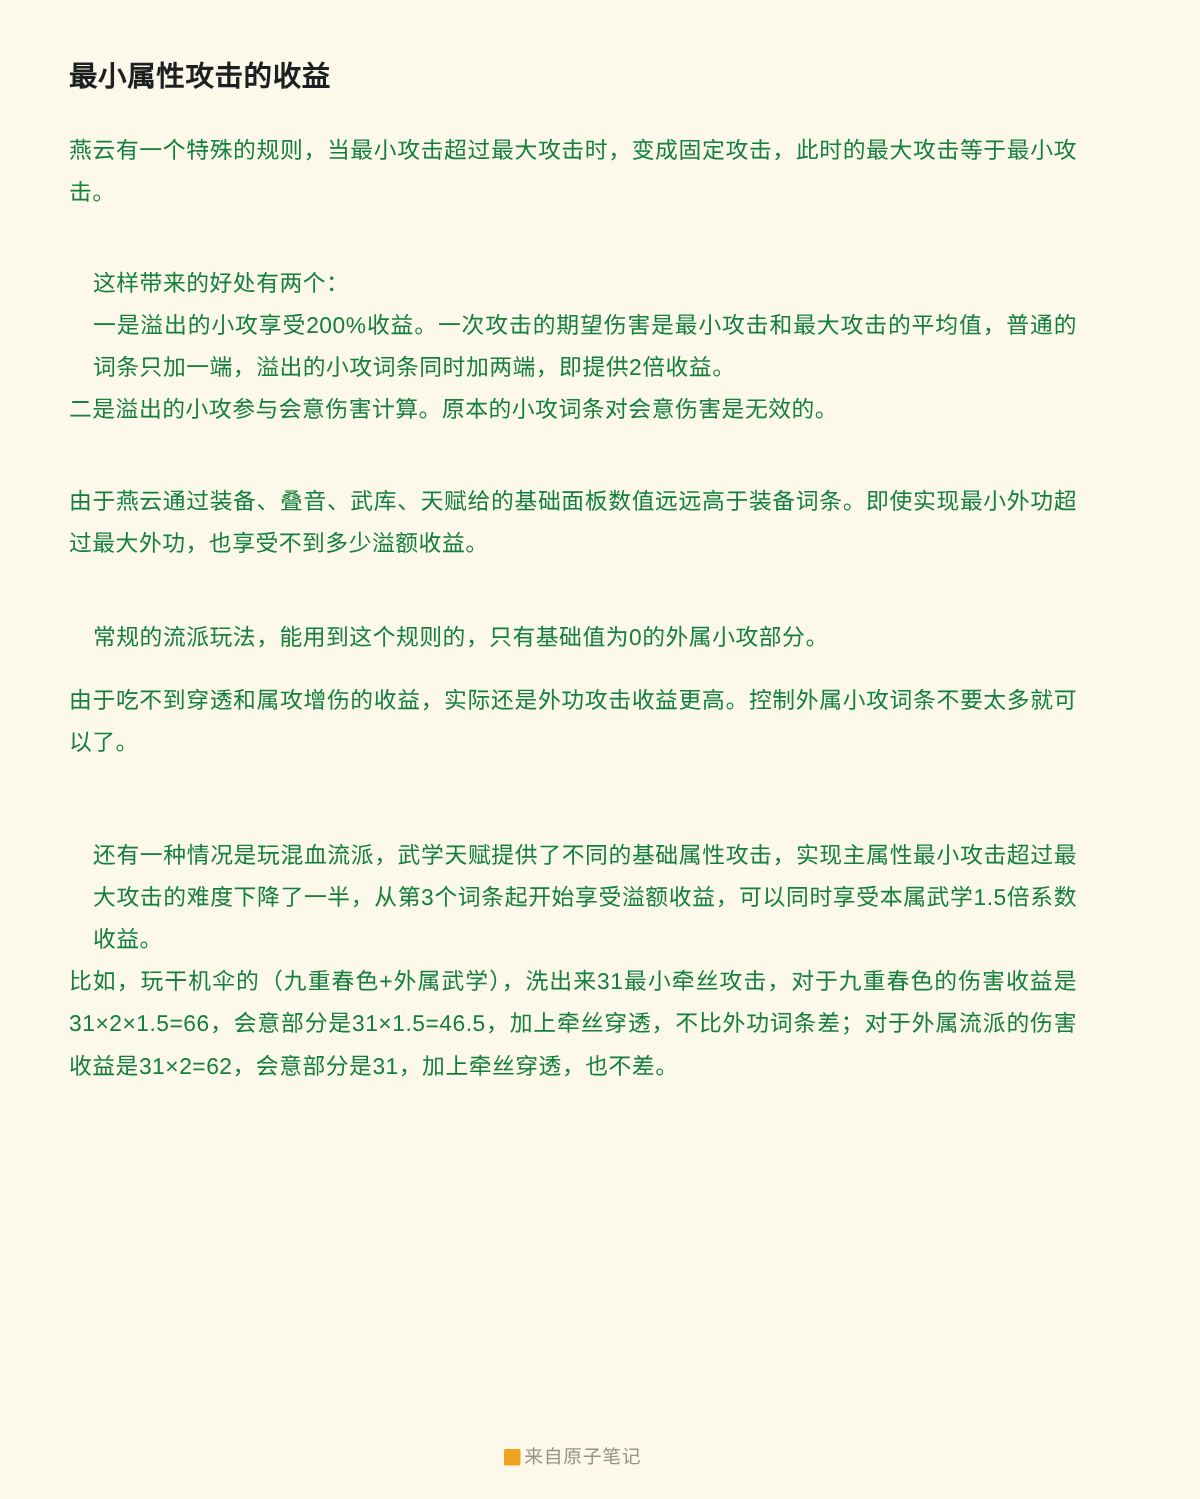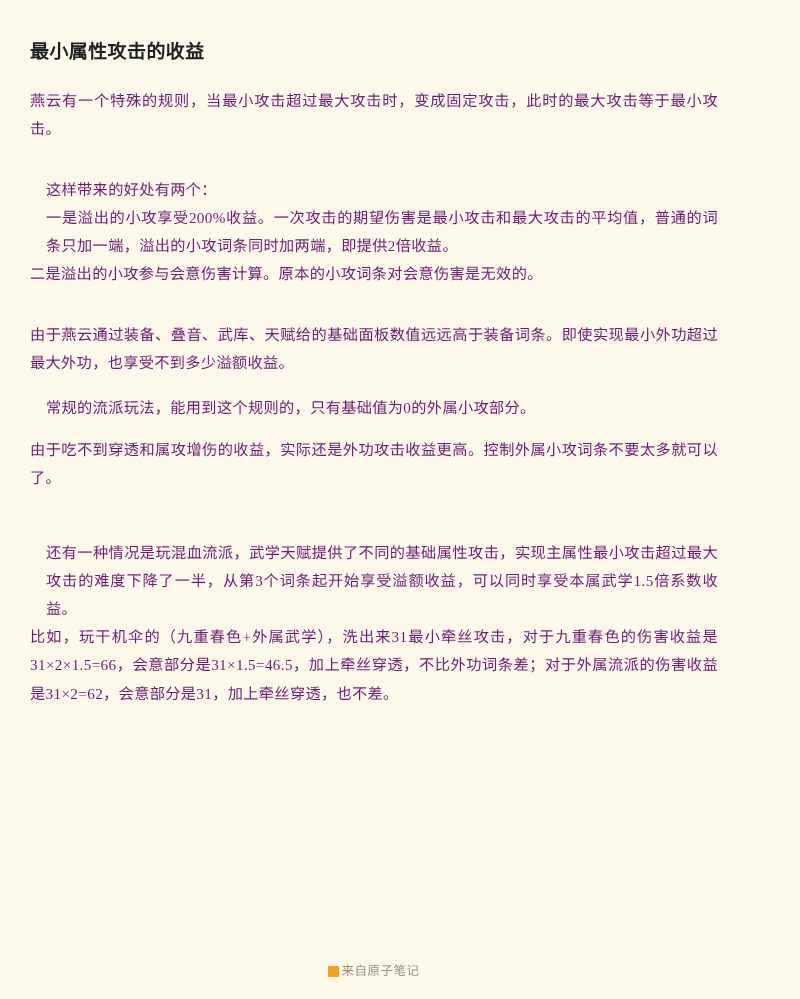--- a/index.html
+++ b/index.html
@@ -11,49 +11,48 @@
     min-height: 999px;
     background: #fdf9ea;
     font-family: "Liberation Sans", "DejaVu Sans", sans-serif;
     color: #26292b;
     -webkit-font-smoothing: antialiased;
   }
   .page {
     width: 748px;
     min-height: 999px;
     box-sizing: border-box;
-    padding: 30px 30px 0 30px;
+    padding: 30px 30px 0 46px;
     position: relative;
     display: flex;
     flex-direction: column;
-    font-family: Liberation Serif, serif;
   }
   .doc-title {
     font-size: 19px;
     font-weight: bold;
     line-height: 1.5;
     letter-spacing: 0.4px;
     margin: 8px 0 20px 0;
     color: #1d2022;
   }
   .body-block {
     font-size: 15.2px;
     line-height: 1.85;
     letter-spacing: 0.35px;
-    color: #701a75;
+    color: #15803d;
     margin: 0 0 19px 0;
     text-align: justify;
     word-break: break-word;
   }
   .body-block.tight {
     margin-bottom: 0;
     margin-left: 16px;
   }
   .body-block.gap-lg {
-    margin-bottom: 16px;
+    margin-bottom: 34px;
   }
   .spacer-lg {
     height: 14px;
   }
   .content {
     flex: 1 1 auto;
   }
   .footer {
     flex: 0 0 auto;
     display: flex;

